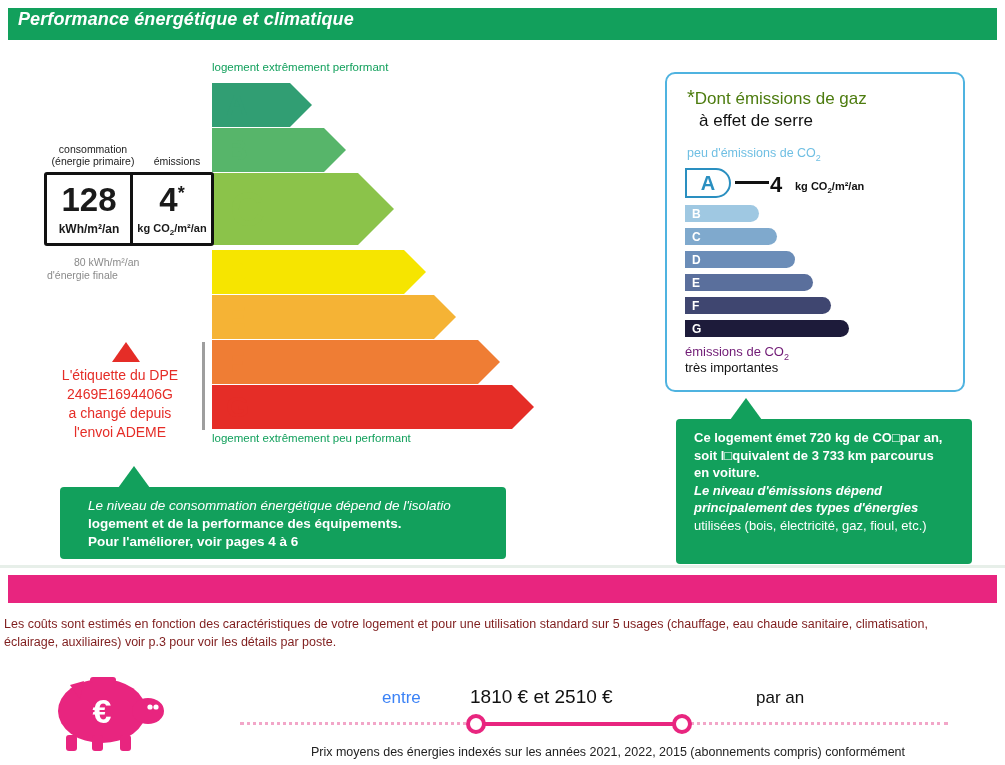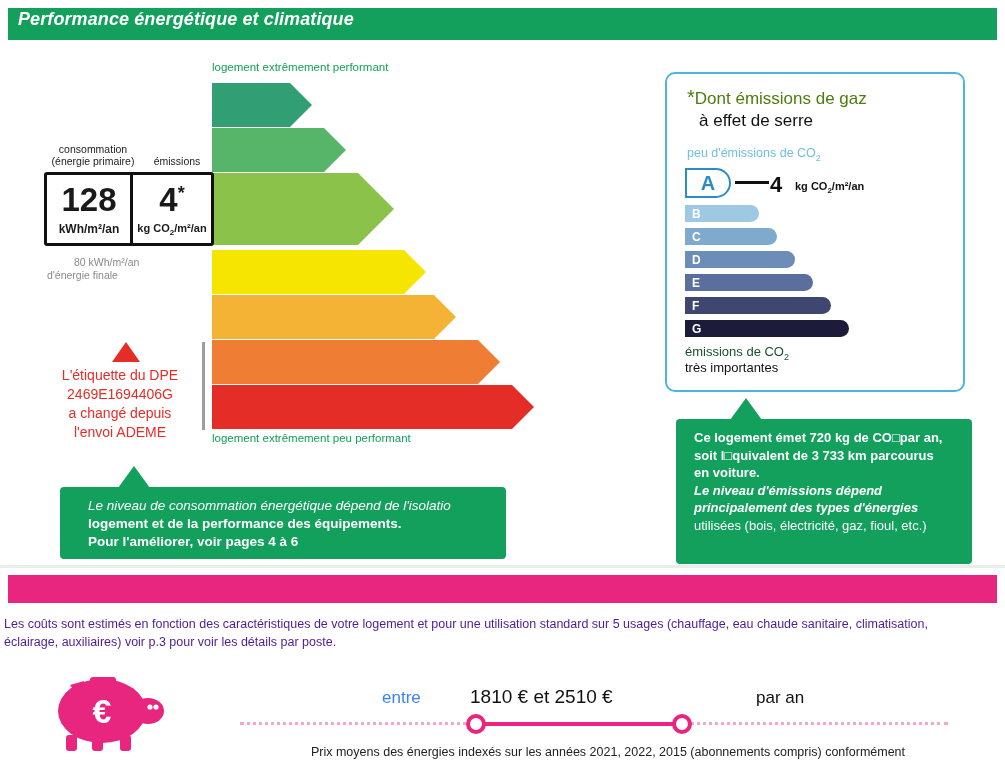--- a/index.html
+++ b/index.html
@@ -116,21 +116,21 @@
   
   .ges-card{
     position:absolute;left:665px;top:72px;width:300px;height:320px;
     border:2px solid #4fb3e0;border-radius:10px;background:#fff;box-sizing:border-box;
   }
   .ges-title1{position:absolute;left:687px;top:86px;font-size:17px;color:#4d7c0f;}
   .ges-title1 .star{font-size:20px;}
   .ges-title2{position:absolute;left:699px;top:111px;font-size:17px;color:#111;}
   .ges-sub-top{position:absolute;left:687px;top:146px;font-size:12.5px;color:#6fbfe3;}
   .ges-sub-top sub{font-size:9px;}
-  .ges-bottom1{position:absolute;left:685px;top:344px;font-size:13px;color:#14532d;}
+  .ges-bottom1{position:absolute;left:685px;top:344px;font-size:13px;color:#701a75;}
   .ges-bottom1 sub{font-size:9px;}
   .ges-bottom2{position:absolute;left:685px;top:360px;font-size:13px;color:#111;}
 
   .ges-row{
     position:absolute;height:17px;border-radius:0 9px 9px 0;
     color:#fff;font-size:12px;font-weight:bold;
     display:flex;align-items:center;box-sizing:border-box;padding-left:7px;
   }
   #ges-a{
     left:685px;top:168px;width:46px;height:30px;border-radius:0 16px 16px 0;
@@ -163,21 +163,21 @@
     border-bottom:22px solid #12a05c;
   }
 
   
   .sep-line{position:absolute;left:0;top:565px;width:1005px;height:3px;background:#e7efe9;}
   .pink-bar{position:absolute;left:8px;top:575px;width:989px;height:28px;background:#e8257f;}
 
   
   .costs-p{
     position:absolute;left:4px;top:615px;width:995px;
-    font-size:12.5px;line-height:18px;color:#4c1d95;
+    font-size:12.5px;line-height:18px;color:#7f1d1d;
   }
 
   
   .piggy{position:absolute;left:40px;top:665px;width:128px;height:88px;}
 
   
   .range-entre{position:absolute;left:370px;top:688px;font-size:17px;color:#3b82f6;margin-left:12px;}
   .range-val{position:absolute;left:470px;top:686px;font-size:19px;color:#111;}
   .range-paran{position:absolute;left:756px;top:688px;font-size:17px;color:#111;}
   .range-track{

